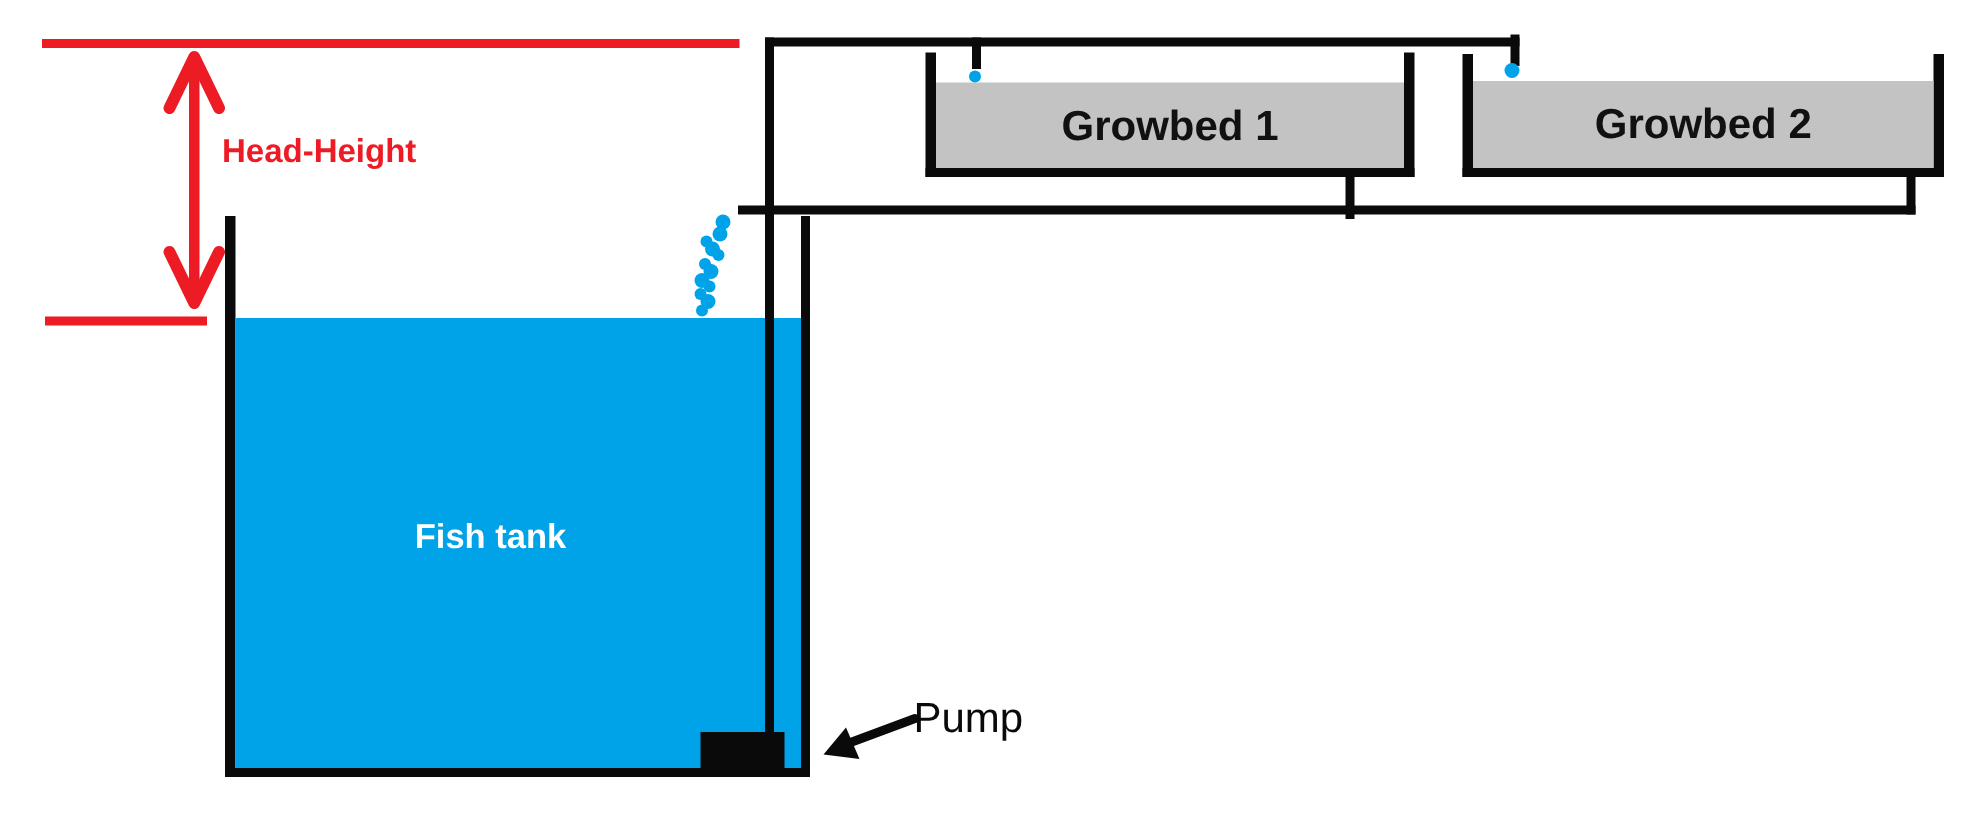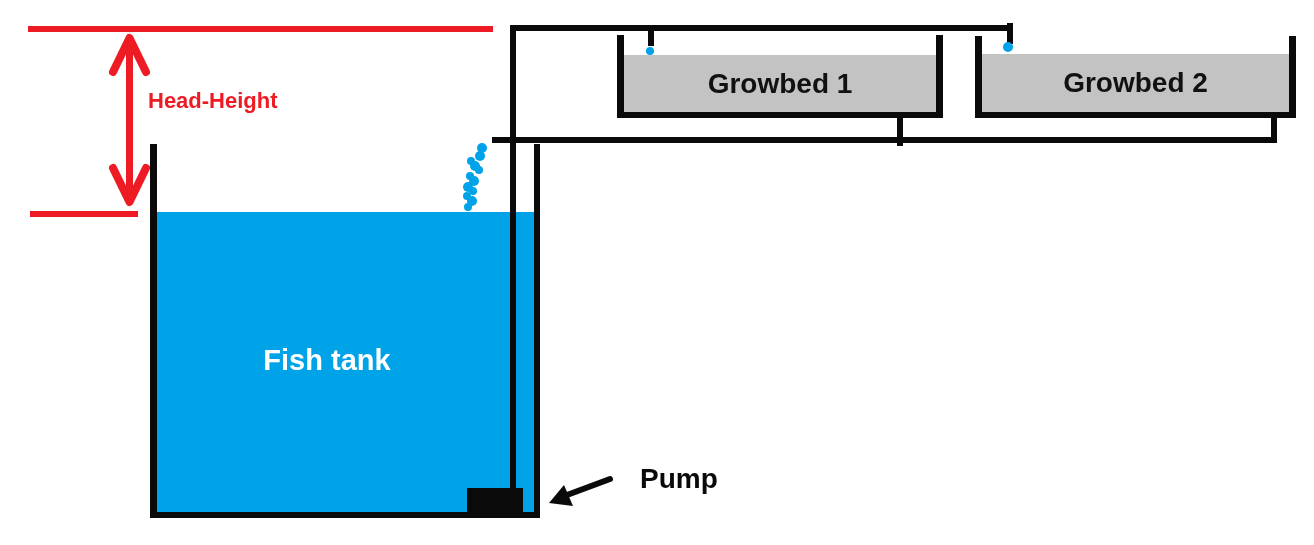--- a/index.html
+++ b/index.html
@@ -41,21 +41,21 @@
     border-bottom:6px solid var(--black);
   }
   .water{
     position:absolute;left:0;right:0;top:68px;bottom:0;
     background:var(--water);
   }
   .fish-tank-label{
     left:227px;top:344px;width:200px;
     text-align:center;
     color:var(--white-label);
-    font-size:29px;font-weight:bold;
+    font-size:23px;font-weight:bold;
     white-space:nowrap;
   }
 
   
   .pipe{background:var(--black);}
   .pipe-pump-riser{left:510px;top:25px;width:6px;height:467px;}
   .pipe-top-feed{left:510px;top:25px;width:503px;height:6px;}
   .pipe-feed-stub-1{left:648px;top:25px;width:6px;height:21px;}
   .pipe-feed-stub-2{left:1007px;top:23px;width:6px;height:21px;}
   .pipe-return{left:492px;top:137px;width:785px;height:6px;}
@@ -79,23 +79,23 @@
   }
   .growbed-1 .growbed-media{top:20px;}
   .growbed-2 .growbed-media{top:18px;}
 
   
   .pump{
     left:467px;top:488px;width:56px;height:26px;
     background:var(--black);
   }
   .pump-label{
-    left:640px;top:463px;
+    left:609px;top:463px;
     color:var(--black);
-    font-size:28px;font-weight:bold;
+    font-size:28px;font-weight:normal;
     white-space:nowrap;
   }
 
   
   .overlay{
     left:0;top:0;width:1314px;height:545px;
     pointer-events:none;
   }
 </style>
 </head>

